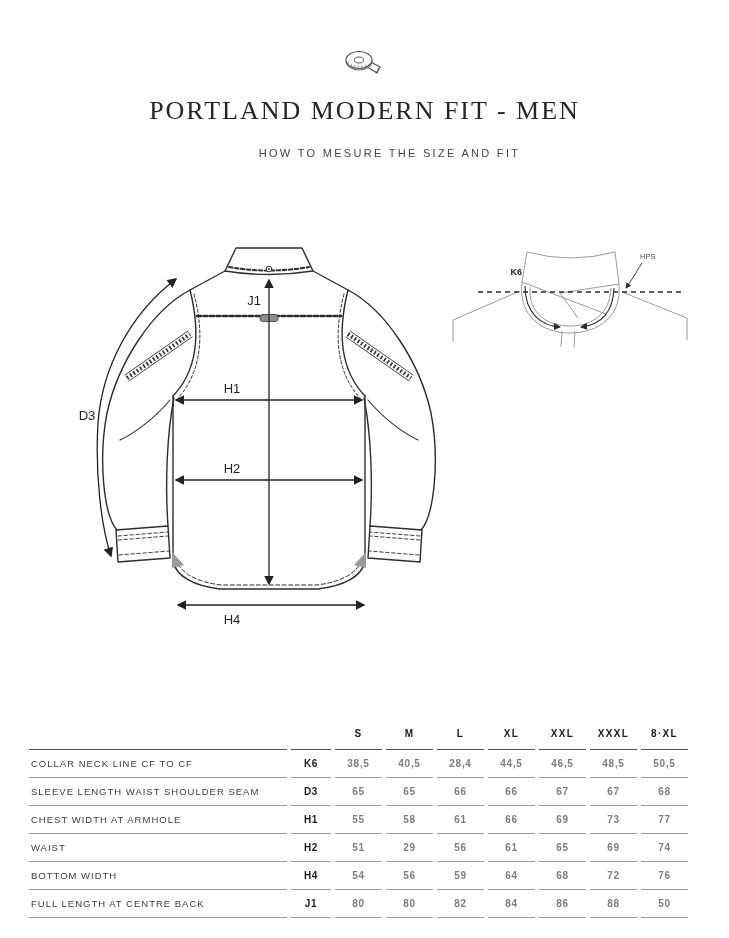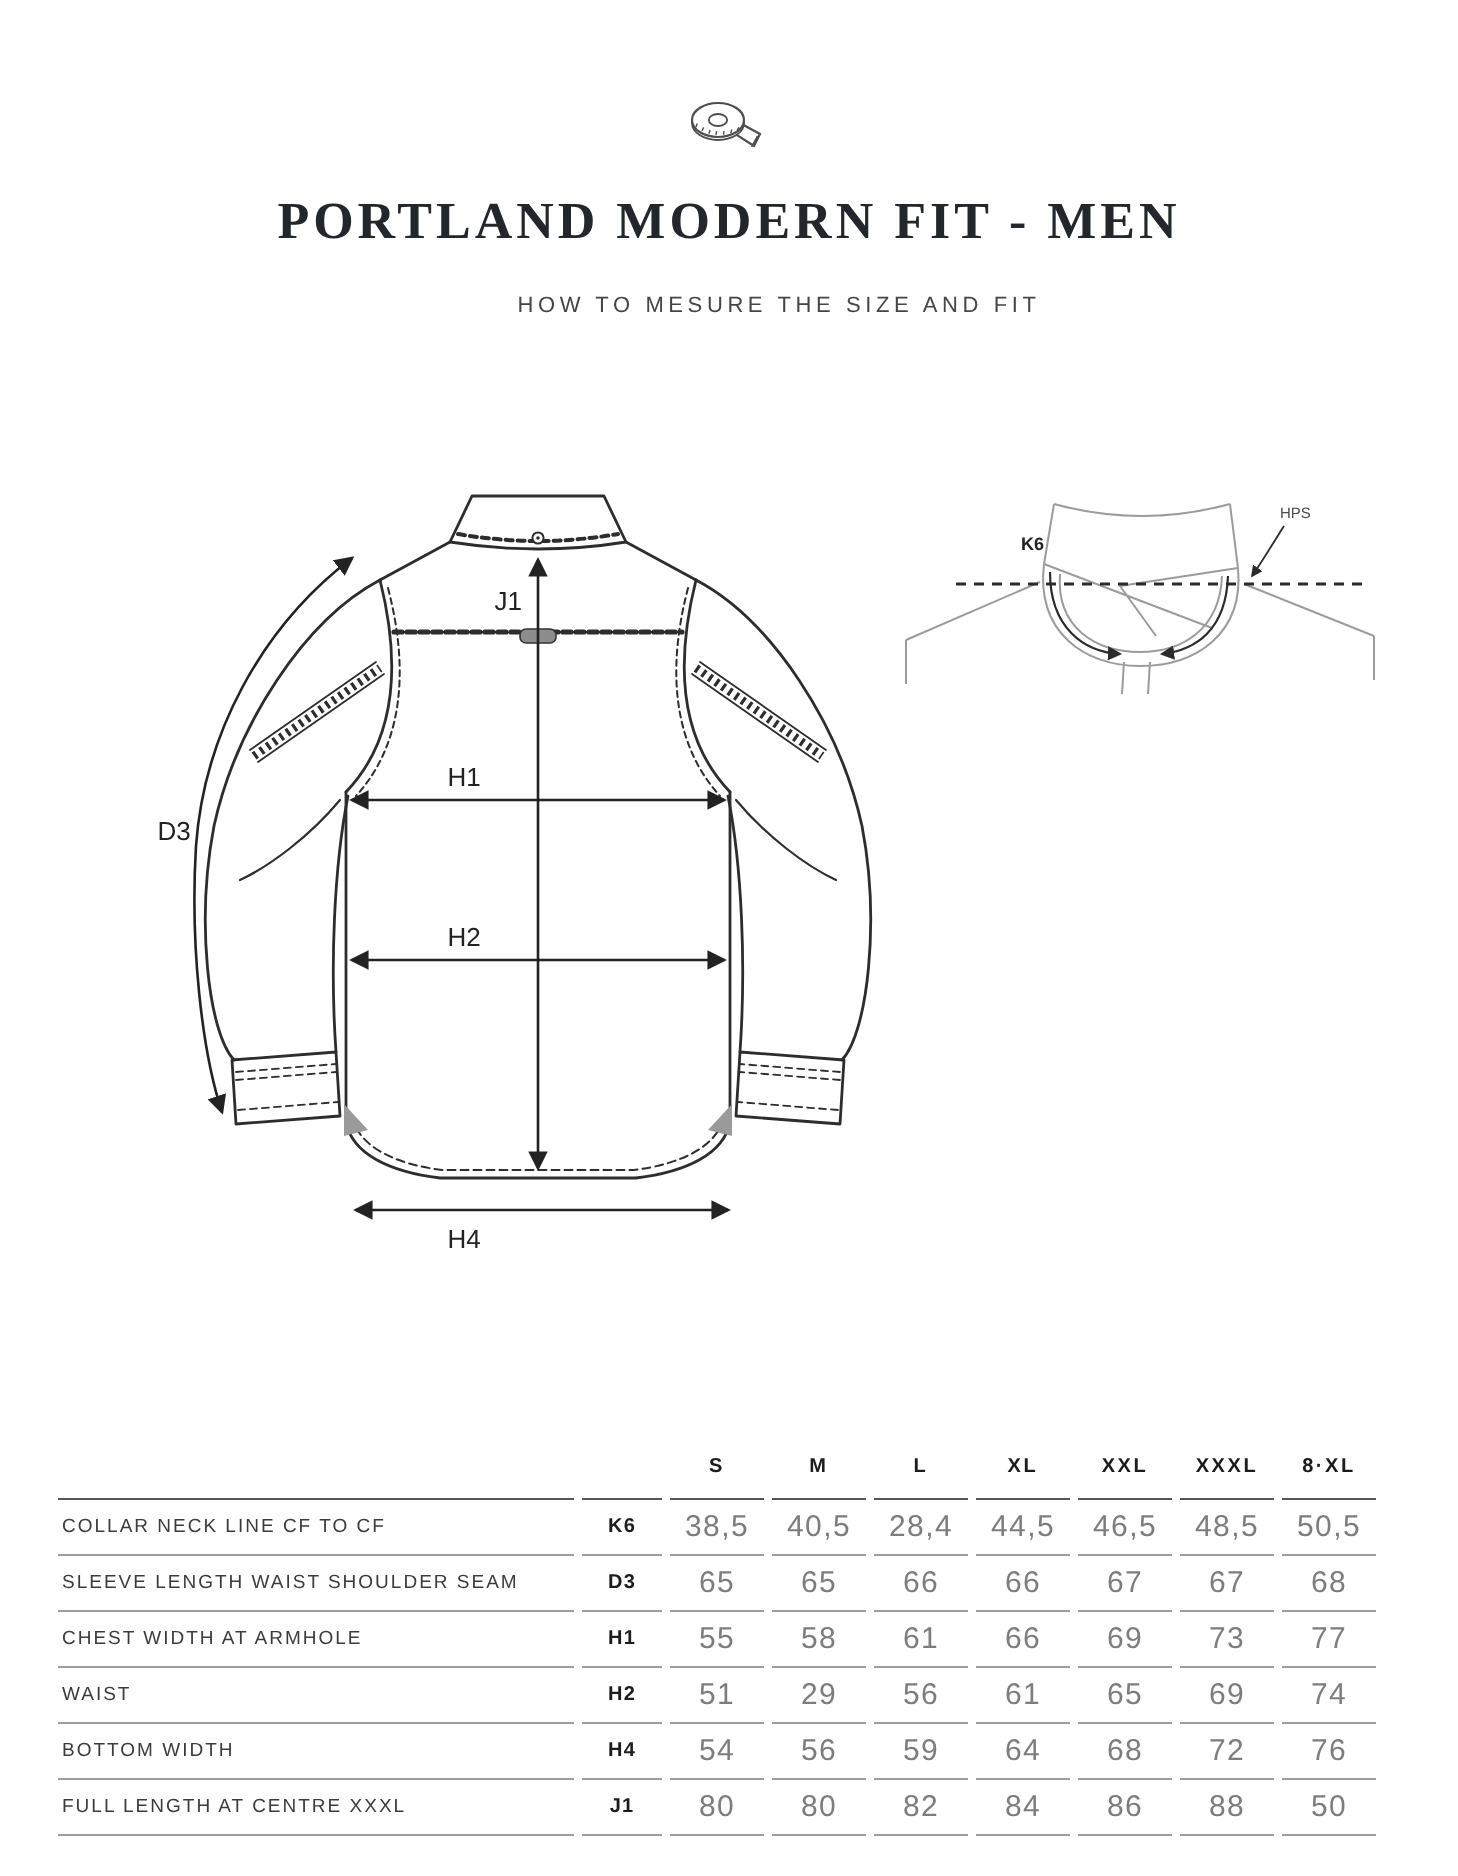--- a/index.html
+++ b/index.html
@@ -9,21 +9,21 @@
     height: 938px;
     background: #ffffff;
     overflow: hidden;
     font-family: "Liberation Sans", sans-serif;
   }
   .brand-icon { position:absolute; left:344px; top:48px; }
   .title {
     position:absolute; top:96px; left:0; width:729px; margin:0;
     text-align:center;
     font-family:"Liberation Serif", serif;
-    font-weight:bold;
+    font-weight:normal;
     font-size:26px;
     letter-spacing:2px;
     color:#23272b;
     white-space:nowrap;
   }
   .subtitle {
     position:absolute; top:147px; left:0; width:729px; margin:0;
     text-align:center;
     font-size:11px;
     font-weight:normal;
@@ -70,23 +70,24 @@
   }
   td.row-code {
     text-align:center;
     font-size:10px;
     font-weight:bold;
     letter-spacing:0.6px;
     color:#1c1c1c;
   }
   td.size-value {
     text-align:center;
-    font-size:15px;
+    font-size:10px;
     letter-spacing:0.7px;
     color:#7d7d7d;
+    font-weight:bold;
   }
   .svg-label {
     font-family:"Liberation Sans", sans-serif;
     font-size:13px;
     fill:#222;
   }
 </style>
 </head>
 <body>
 
@@ -283,21 +284,21 @@
         <td class="row-code">H4</td>
         <td class="size-value">54</td>
         <td class="size-value">56</td>
         <td class="size-value">59</td>
         <td class="size-value">64</td>
         <td class="size-value">68</td>
         <td class="size-value">72</td>
         <td class="size-value">76</td>
       </tr>
       <tr>
-        <td class="row-label">FULL LENGTH AT CENTRE XXXL</td>
+        <td class="row-label">FULL LENGTH AT CENTRE BACK</td>
         <td class="row-code">J1</td>
         <td class="size-value">80</td>
         <td class="size-value">80</td>
         <td class="size-value">82</td>
         <td class="size-value">84</td>
         <td class="size-value">86</td>
         <td class="size-value">88</td>
         <td class="size-value">50</td>
       </tr>
     </tbody>

